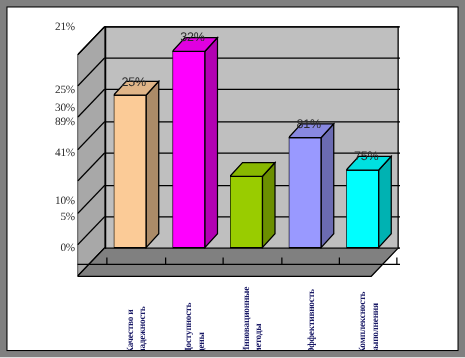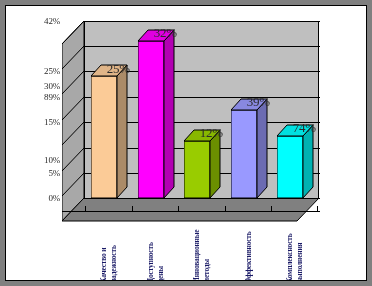--- a/index.html
+++ b/index.html
@@ -80,24 +80,24 @@
     left: 12px; top: 0;
     width: 42px; height: 276px;
   }
   
   .bar {
     position: absolute;
   }
   .valuelabel {
     position: absolute;
     width: 46px;
-    text-align: right;
-    font-size: 13px;
+    text-align: center;
+    font-size: 10px;
     color: #2b2b2b;
-    font-family: Liberation Serif, serif;
+    font-family: Liberation Sans, sans-serif;
     letter-spacing: -0.2px;
   }
   
   .xlabel {
     position: absolute;
     width: 90px;
     height: 14px;
     font-size: 7.5px;
     font-weight: bold;
     color: #1a1a66;
@@ -187,57 +187,56 @@
       </div>
       <div class="valuelabel" style="left:125px; top:19px;">32%</div>
 
       <div class="bar" style="left:178px; top:15px; width:37px; height:200px;">
         <svg width="37" height="200" viewBox="0 0 37 200" style="position:absolute;left:0;top:0;">
           <polygon points="0,120 26,120 26,177 0,177" fill="#99cc00" stroke="#000" stroke-width="1"></polygon>
           <polygon points="26,120 36,109 36,166 26,177" fill="#6b8f00" stroke="#000" stroke-width="1"></polygon>
           <polygon points="0,120 10,109 36,109 26,120" fill="#88b800" stroke="#000" stroke-width="1"></polygon>
         </svg>
       </div>
-      <div class="valuelabel" style="left:171px; top:119px;">12%</div>
 
       <div class="bar" style="left:225px; top:15px; width:37px; height:200px;">
         <svg width="37" height="200" viewBox="0 0 37 200" style="position:absolute;left:0;top:0;">
           <polygon points="0,89 26,89 26,177 0,177" fill="#9999ff" stroke="#000" stroke-width="1"></polygon>
           <polygon points="26,89 36,78 36,166 26,177" fill="#6b6bb2" stroke="#000" stroke-width="1"></polygon>
           <polygon points="0,89 10,78 36,78 26,89" fill="#8888e0" stroke="#000" stroke-width="1"></polygon>
         </svg>
       </div>
-      <div class="valuelabel" style="left:218px; top:88px;">39%</div>
+      <div class="valuelabel" style="left:218px; top:88px;">81%</div>
 
       <div class="bar" style="left:271px; top:15px; width:37px; height:200px;">
         <svg width="37" height="200" viewBox="0 0 37 200" style="position:absolute;left:0;top:0;">
           <polygon points="0,115 26,115 26,177 0,177" fill="#00ffff" stroke="#000" stroke-width="1"></polygon>
           <polygon points="26,115 36,104 36,166 26,177" fill="#00b2b2" stroke="#000" stroke-width="1"></polygon>
           <polygon points="0,115 10,104 36,104 26,115" fill="#00e0e0" stroke="#000" stroke-width="1"></polygon>
         </svg>
       </div>
-      <div class="valuelabel" style="left:264px; top:114px;">74%</div>
+      <div class="valuelabel" style="left:264px; top:114px;">75%</div>
 
       <div class="axisline"></div>
 
       <div class="xtick" style="left:79px;"></div>
       <div class="xtick" style="left:126px;"></div>
       <div class="xtick" style="left:172px;"></div>
       <div class="xtick" style="left:219px;"></div>
       <div class="xtick" style="left:265px;"></div>
       <div class="xtick" style="left:311px;"></div>
 
     </div>
 
     <div id="yaxis">
-      <div class="ylabel" style="top:11px;">42%</div>
+      <div class="ylabel" style="top:11px;">21%</div>
       <div class="ylabel" style="top:36px;margin-top:40px;">30%</div>
       <div class="ylabel" style="top:61px;">25%</div>
       <div class="ylabel" style="top:87px;">89%</div>
-      <div class="ylabel" style="top:112px;">15%</div>
+      <div class="ylabel" style="top:112px;">41%</div>
       <div class="ylabel" style="top:138px;margin-top:12px;">10%</div>
       <div class="ylabel" style="top:163px;">5%</div>
       <div class="ylabel" style="top:188px;">0%</div>
     </div>
 
     <div>
 
       <div style="position:absolute; left:84px; top:206px; width:22px; height:72px;">
         <div class="xlabel" style="left:9px; top:71px;">Качество и</div>
         <div class="xlabel" style="left:19px; top:71px;">надежность</div>

